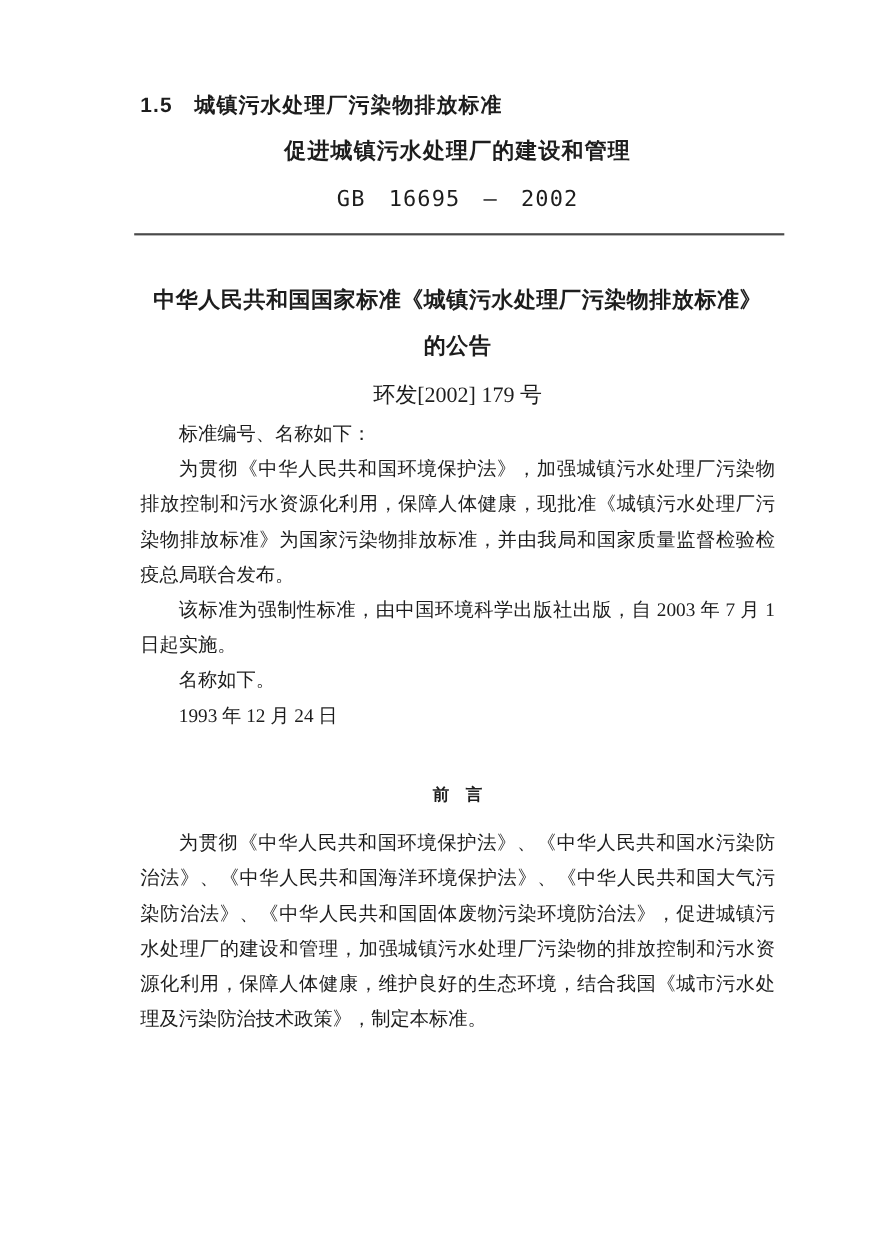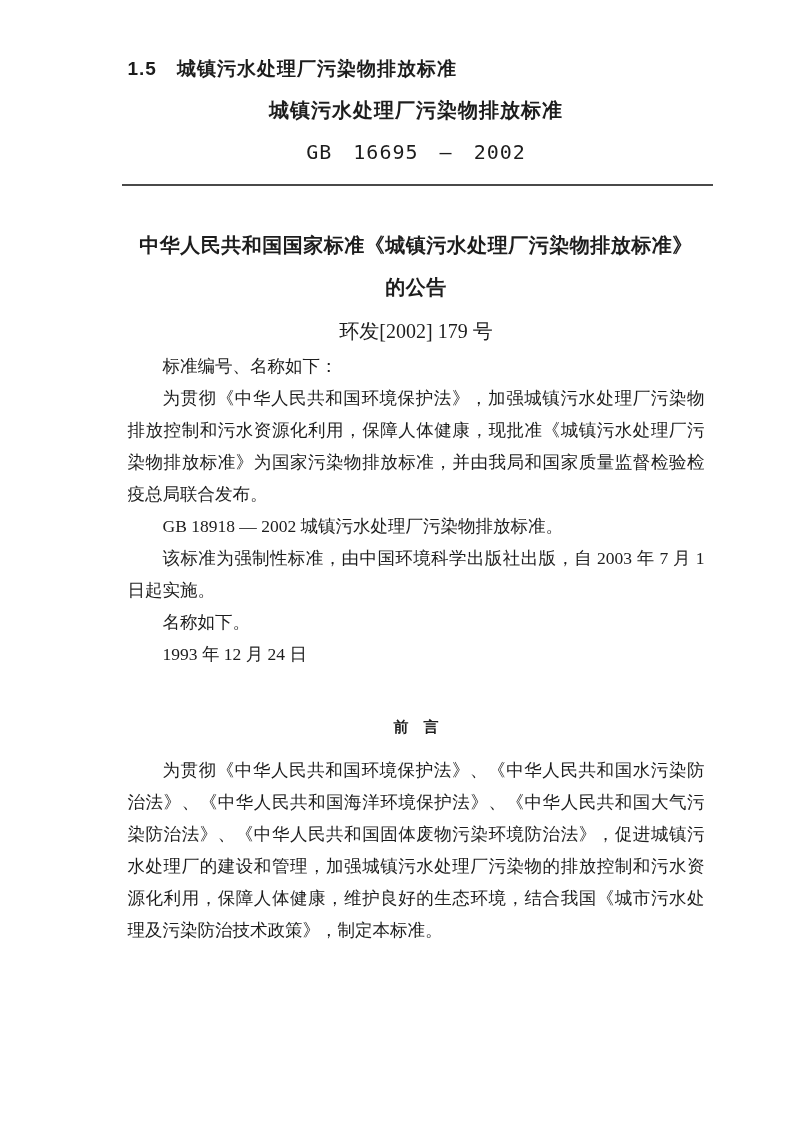--- a/index.html
+++ b/index.html
@@ -7,21 +7,21 @@
     padding: 0;
     background: #ffffff;
   }
   .page {
     position: relative;
     width: 785px;
     height: 1131px;
     margin: 0 auto;
     background: #ffffff;
     box-sizing: border-box;
-    padding: 56px 88px 0 120px;
+    padding: 84px 88px 0 120px;
     color: #1d1d1d;
     font-family: "Liberation Serif", "DejaVu Serif", serif;
     overflow: hidden;
   }
   .section-heading {
     font-family: "Liberation Sans", "DejaVu Sans", sans-serif;
     font-weight: bold;
     font-size: 19px;
     line-height: 26px;
     letter-spacing: 1px;
@@ -112,37 +112,36 @@
   }
 </style>
 </head>
 <body>
 
 <div class="page">
 
   <h2 class="section-heading">1.5　城镇污水处理厂污染物排放标准</h2>
 
   <div class="std-header">
-    <div class="std-line2">城镇污水处理厂污染物排放标准</div>
+    <div class="std-line2">促进城镇污水处理厂的建设和管理</div>
     <div class="std-code">GB 16695 — 2002</div>
   </div>
 
   <hr class="divider">
 
   <div class="ann-title">
     <div>中华人民共和国国家标准《城镇污水处理厂污染物排放标准》</div>
     <div>的公告</div>
   </div>
 
   <div class="doc-number">环发[2002] 179 号</div>
 
   <div class="body-block">
     <p>标准编号、名称如下：</p>
     <p>为贯彻《中华人民共和国环境保护法》，加强城镇污水处理厂污染物排放控制和污水资源化利用，保障人体健康，现批准《城镇污水处理厂污染物排放标准》为国家污染物排放标准，并由我局和国家质量监督检验检疫总局联合发布。</p>
-    <p>GB 18918 — 2002 城镇污水处理厂污染物排放标准。</p>
     <p>该标准为强制性标准，由中国环境科学出版社出版，自 2003 年 7 月 1 日起实施。</p>
     <p>名称如下。</p>
     <p class="ann-date">1993 年 12 月 24 日</p>
   </div>
 
   <div class="foreword-title">前　言</div>
 
   <div class="foreword-block">
     <p>为贯彻《中华人民共和国环境保护法》、《中华人民共和国水污染防治法》、《中华人民共和国海洋环境保护法》、《中华人民共和国大气污染防治法》、《中华人民共和国固体废物污染环境防治法》，促进城镇污水处理厂的建设和管理，加强城镇污水处理厂污染物的排放控制和污水资源化利用，保障人体健康，维护良好的生态环境，结合我国《城市污水处理及污染防治技术政策》，制定本标准。</p>
   </div>

